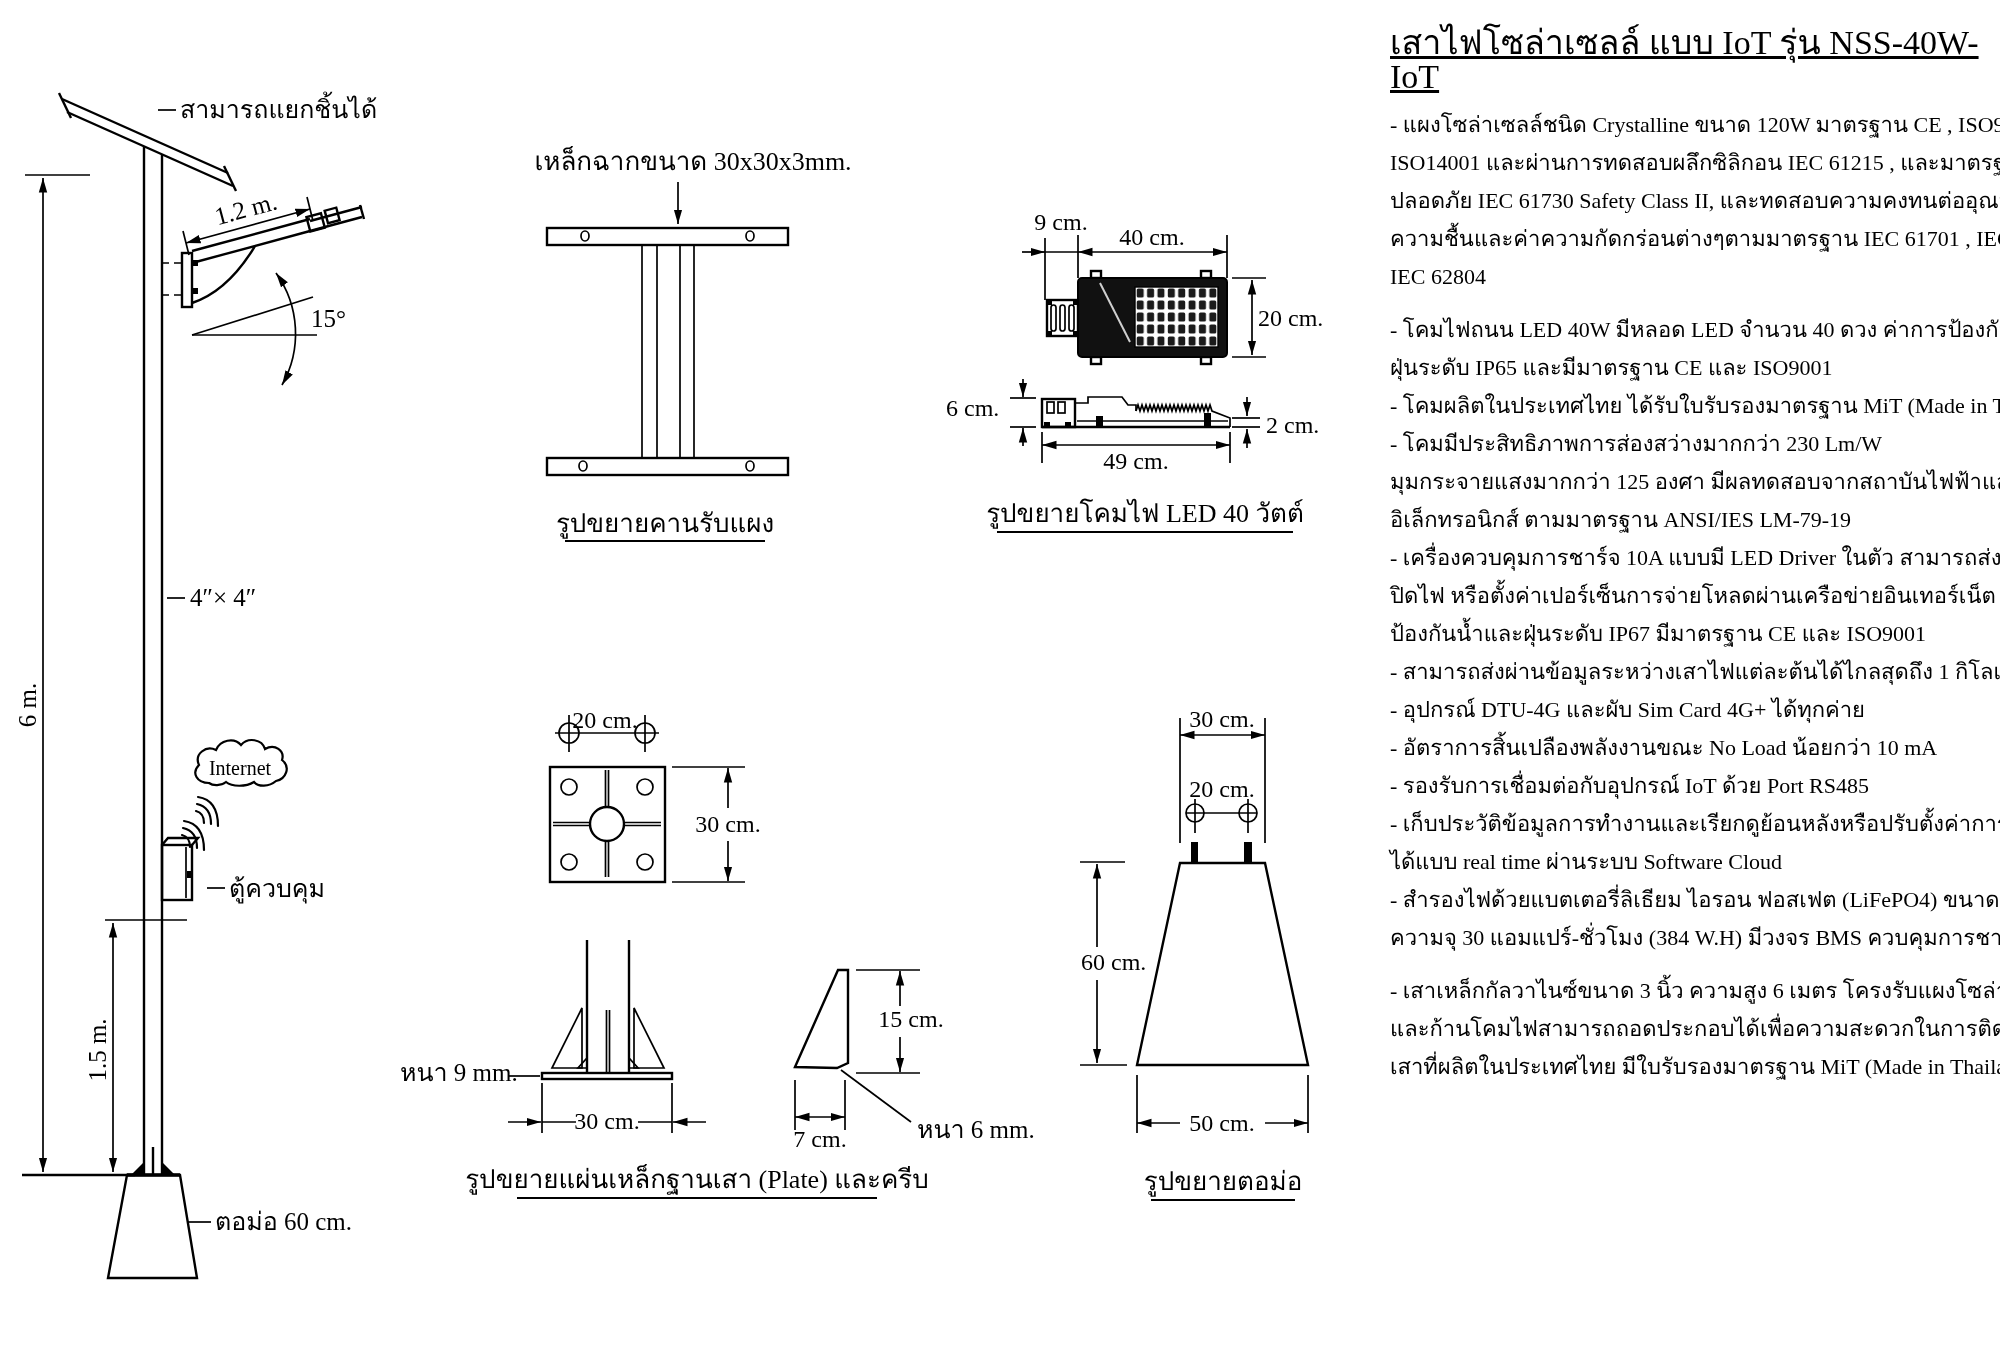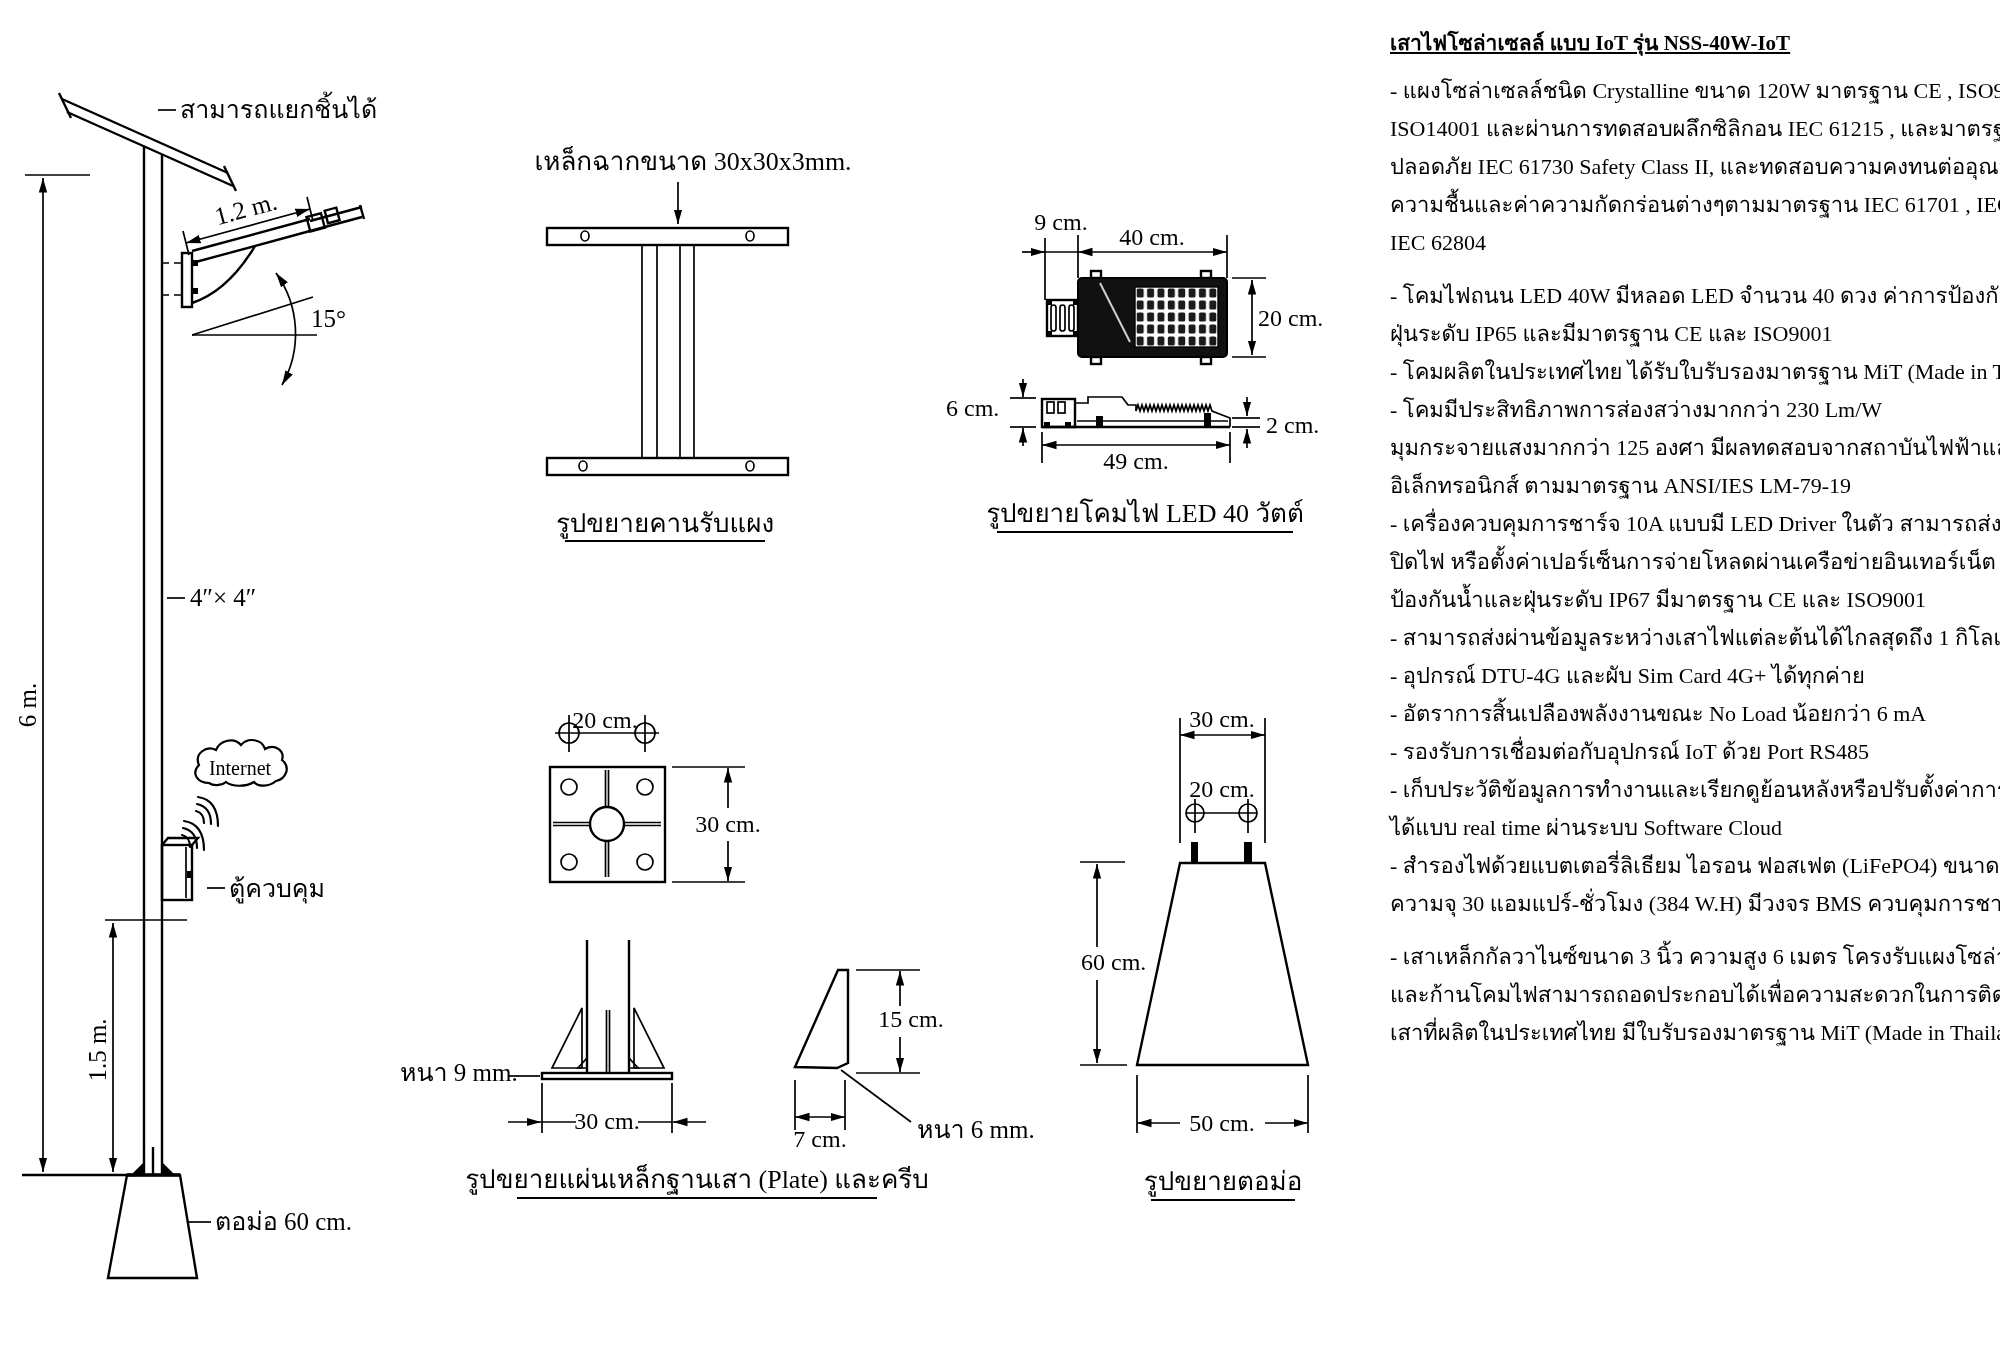--- a/index.html
+++ b/index.html
@@ -11,21 +11,21 @@
   .t24{font-size:24px;}
   .t25{font-size:25px;}
   .t26{font-size:26px;}
   .s{stroke:#000;fill:none;stroke-width:2.4;}
   .s3{stroke:#000;fill:none;stroke-width:3.4;}
   .sd{stroke:#000;fill:none;stroke-width:1.7;}
   .sw{stroke:#000;fill:none;stroke-width:2.2;stroke-linecap:round;}
   .fb{fill:#000;stroke:none;}
   .dash{stroke-dasharray:7 5;}
   .spec-col{position:absolute;left:1390px;top:26px;width:600px;}
-  .title{font-size:21px;font-weight:bold;text-decoration:underline;line-height:34px;margin:0 0 12px 0;}
+  .title{font-size:34px;font-weight:normal;text-decoration:underline;line-height:34px;margin:0 0 12px 0;}
   .para{margin:0 0 15px 0;}
   .line{height:38px;line-height:38px;font-size:22px;white-space:nowrap;}
 </style>
 </head>
 <body>
 
 <div class="canvas">
 
   <svg style="left:10px;top:85px;" width="370" height="1230" viewBox="0 0 370 1230">
     <defs>
@@ -426,21 +426,21 @@
       <div class="line">ฝุ่นระดับ IP65 และมีมาตรฐาน CE และ ISO9001</div>
       <div class="line">- โคมผลิตในประเทศไทย ได้รับใบรับรองมาตรฐาน MiT (Made in Thailand)</div>
       <div class="line">- โคมมีประสิทธิภาพการส่องสว่างมากกว่า 230 Lm/W</div>
       <div class="line">มุมกระจายแสงมากกว่า 125 องศา มีผลทดสอบจากสถาบันไฟฟ้าและ</div>
       <div class="line">อิเล็กทรอนิกส์ ตามมาตรฐาน ANSI/IES LM-79-19</div>
       <div class="line">- เครื่องควบคุมการชาร์จ 10A แบบมี LED Driver ในตัว สามารถส่งคำสั่งเปิด-</div>
       <div class="line">ปิดไฟ หรือตั้งค่าเปอร์เซ็นการจ่ายโหลดผ่านเครือข่ายอินเทอร์เน็ต 4G การ</div>
       <div class="line">ป้องกันน้ำและฝุ่นระดับ IP67 มีมาตรฐาน CE และ ISO9001</div>
       <div class="line">- สามารถส่งผ่านข้อมูลระหว่างเสาไฟแต่ละต้นได้ไกลสุดถึง 1 กิโลเมตรจากแม่ข่าย</div>
       <div class="line">- อุปกรณ์ DTU-4G และผับ Sim Card 4G+ ได้ทุกค่าย</div>
-      <div class="line">- อัตราการสิ้นเปลืองพลังงานขณะ No Load น้อยกว่า 6 mA</div>
+      <div class="line">- อัตราการสิ้นเปลืองพลังงานขณะ No Load น้อยกว่า 10 mA</div>
       <div class="line">- รองรับการเชื่อมต่อกับอุปกรณ์ IoT ด้วย Port RS485</div>
       <div class="line">- เก็บประวัติข้อมูลการทำงานและเรียกดูย้อนหลังหรือปรับตั้งค่าการทำงาน</div>
       <div class="line">ได้แบบ real time ผ่านระบบ Software Cloud</div>
       <div class="line">- สำรองไฟด้วยแบตเตอรี่ลิเธียม ไอรอน ฟอสเฟต (LiFePO4) ขนาด 12.8V</div>
       <div class="line">ความจุ 30 แอมแปร์-ชั่วโมง (384 W.H) มีวงจร BMS ควบคุมการชาร์จประจุ</div>
     </div>
 
     <div class="para">
       <div class="line">- เสาเหล็กกัลวาไนซ์ขนาด 3 นิ้ว ความสูง 6 เมตร โครงรับแผงโซล่าเซลล์</div>
       <div class="line">และก้านโคมไฟสามารถถอดประกอบได้เพื่อความสะดวกในการติดตั้ง เป็น</div>

